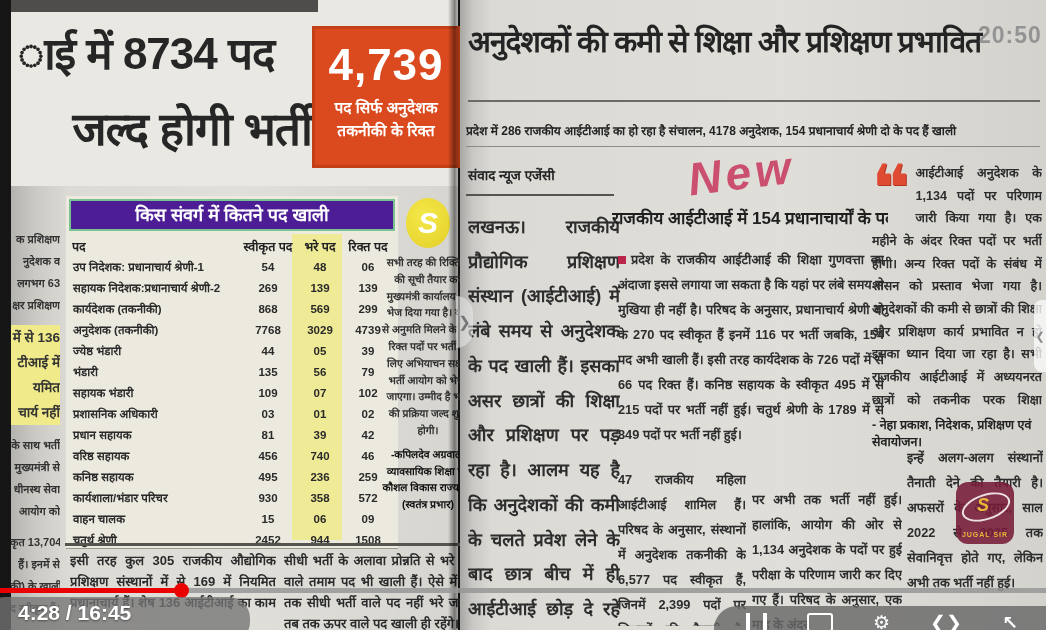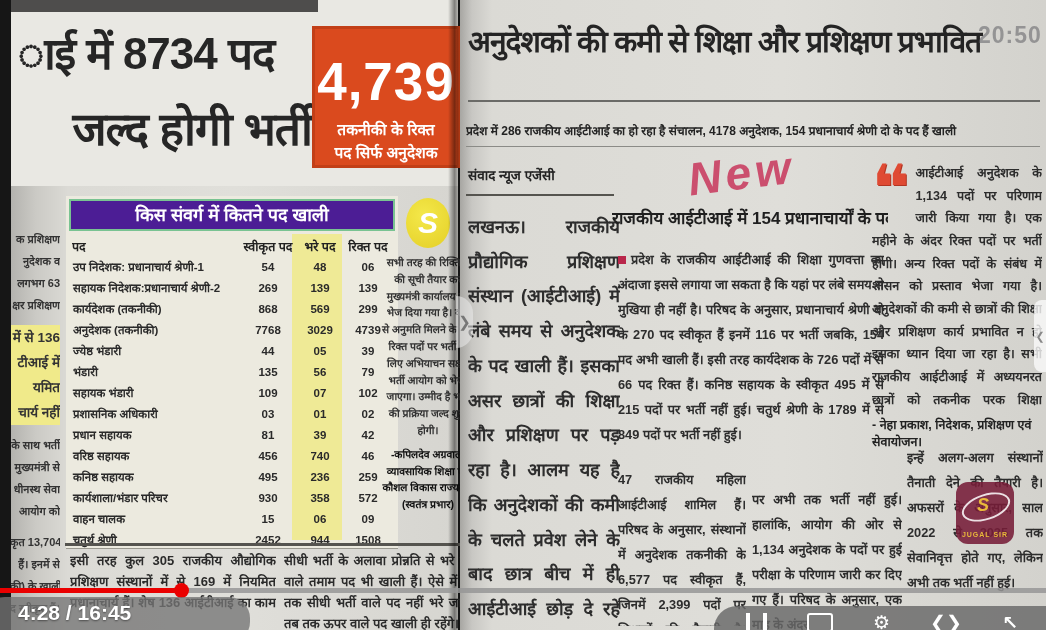--- a/index.html
+++ b/index.html
@@ -10,21 +10,21 @@
   
   .paper-left{position:absolute;left:10px;top:0;width:448px;height:630px;
     background:linear-gradient(90deg,#b3b2ae 0,#cbcac5 26px,#dbdad5 58px,#e0dfda 50%,#d6d5d0 100%);}
   .paper-left .head-zone{position:absolute;left:0;top:0;width:448px;height:186px;background:#e9e8e3;}
   .lp-headline1{position:absolute;left:8px;top:22px;width:292px;height:62px;overflow:hidden;
     font-size:44px;font-weight:900;color:#262626;letter-spacing:-1px;white-space:nowrap;}
   .lp-headline2{position:absolute;left:4px;top:96px;width:298px;height:74px;overflow:hidden;
     font-size:46px;font-weight:900;color:#262626;letter-spacing:-1px;white-space:nowrap;text-align:right;}
   .redbox{position:absolute;left:302px;top:26px;width:148px;height:142px;background:#da4a1e;
     color:#fff;text-align:center;box-shadow:inset 0 0 0 3px #c23f17;}
-  .redbox .num{font-size:53px;font-weight:900;margin-top:25px;letter-spacing:1px;}
+  .redbox .num{font-size:44px;font-weight:900;margin-top:14px;letter-spacing:1px;}
   .redbox .cap{font-size:15.5px;font-weight:800;line-height:1.5;margin-top:6px;}
 
   .margin-col{position:absolute;left:0;top:228px;width:50px;text-align:right;color:#333;}
   .margin-line{font-size:11px;font-weight:700;line-height:22px;white-space:nowrap;overflow:hidden;}
   .margin-line.hl{background:#f0ea8a;font-size:13.5px;font-weight:800;line-height:25px;}
   .margin-line.gap{margin-top:9px;}
 
   .table-panel{position:absolute;left:56px;top:196px;width:332px;height:352px;background:#eceadf;
     box-shadow:0 1px 0 #9a9990;}
   .table-title{margin:3px;height:32px;background:#4c1d95;box-shadow:inset 0 0 0 2px #79c392;
@@ -133,22 +133,22 @@
 <div class="stage">
 
   <div class="paper-left">
     <div class="head-zone"></div>
     <div class="lp-headline1">ाई में 8734 पद</div>
     <div class="lp-headline2">जल्द होगी भर्ती</div>
 
     <div class="redbox">
       <div class="num">4,739</div>
       <div class="cap">
+        <div>पद सिर्फ अनुदेशक</div>
         <div>तकनीकी के रिक्त</div>
-        <div>पद सिर्फ अनुदेशक</div>
       </div>
     </div>
 
     <div class="margin-col">
         <div class="margin-line">क प्रशिक्षण</div>
         <div class="margin-line">नुदेशक व</div>
         <div class="margin-line">लगभग 63</div>
         <div class="margin-line">क्षर प्रशिक्षण</div>
         <div class="margin-line hl gap">में से 136</div>
         <div class="margin-line hl">टीआई में</div>

